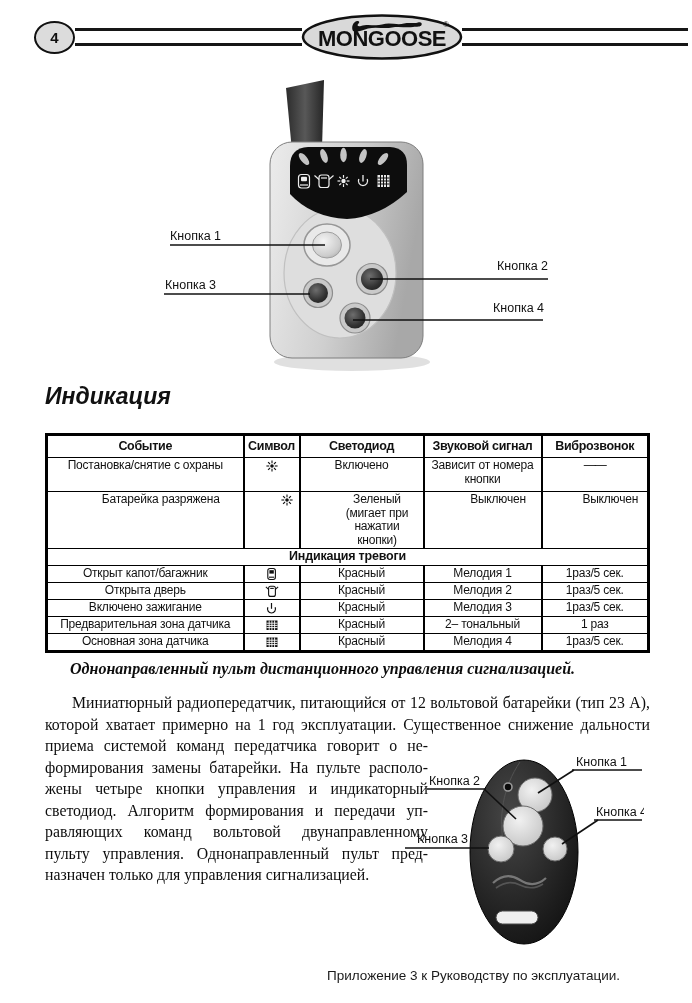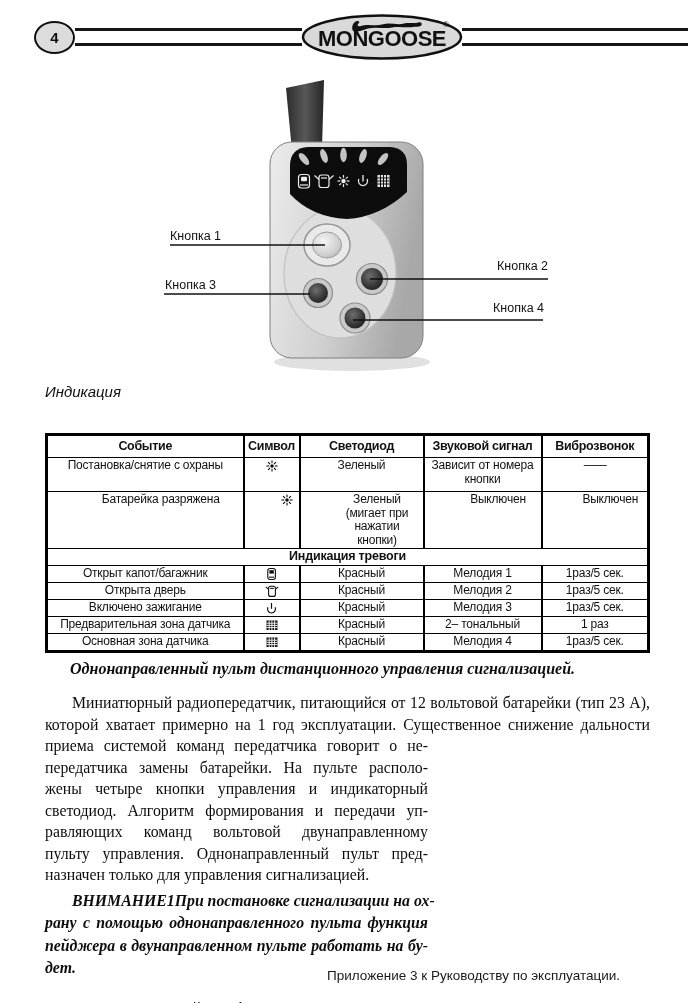--- a/index.html
+++ b/index.html
@@ -19,21 +19,21 @@
   .hline { flex:1; height:12px; border-top:3.8px solid #161616; border-bottom:3.8px solid #161616; }
   .logo-svg { flex:none; margin:0 -2px; z-index:2; }
 
   
   .fig1 { position:absolute; top:80px; left:0; }
   .lbl { font-family:"Liberation Sans", sans-serif; font-size:12.5px; fill:#111; }
 
   
   .heading { position:absolute; top:383px; left:45px; margin:0;
              font-family:"Liberation Sans", sans-serif;
-             font-style:italic; font-weight:normal; font-size:15px; }
+             font-style:italic; font-weight:bold; font-size:23px; }
 
   
   .tablewrap { position:absolute; top:433px; left:45px; width:604px; }
   table.ind { border-collapse:collapse; width:604px; table-layout:fixed;
               font-size:12px; line-height:13.5px; letter-spacing:-0.2px; }
   table.ind { border:3px solid #000; }
   table.ind th, table.ind td { border:1.5px solid #000; border-left-width:2.5px;
               padding:1px 2px; text-align:center; overflow:hidden; }
   table.ind th { font-size:12.5px; height:19px; letter-spacing:-0.3px; }
   td.c-event { text-align:left; padding-left:6px;margin-left:42px; }
@@ -46,21 +46,21 @@
 
   
   .textcol { position:absolute; top:646px; left:45px; width:605px;
              font-family:"Liberation Serif", serif; font-size:15.8px; color:#0d0d0d;margin-top:12px; }
   .lead { margin:0 0 12px 0; line-height:22px; text-indent:25px;
           font-weight:bold; font-style:italic; font-size:16px; }
   .jline { line-height:21.5px; white-space:nowrap;
            text-align:justify; text-align-last:justify; }
   .jline.last { text-align-last:left; }
   .jline.ind { text-indent:27px; }
-  .wrap-row { display:flex; align-items:flex-start;flex-direction:column; }
+  .wrap-row { display:flex; align-items:flex-start; }
   .narrow { width:383px; flex:none; }
   .attention { margin-top:4px; font-weight:bold; font-style:italic; }
   .attention .jline { line-height:22.5px; }
   .figcol { flex:1; position:relative; height:230px; }
   .fig2 { position:absolute; top:20px; left:-24px; }
 
   
   .footer { position:absolute; top:968px; right:72px; font-size:13.5px; color:#1a1a1a; }
 </style>
 </head>
@@ -231,21 +231,21 @@
                   <line x1="7" y1="9.8" x2="7" y2="12.6"></line>
               <line x1="4.2" y1="7" x2="1.4" y2="7"></line>
                   <line x1="9.8" y1="7" x2="12.6" y2="7"></line>
               <line x1="5" y1="5" x2="3.1" y2="3.1"></line>
                   <line x1="9" y1="9" x2="10.9" y2="10.9"></line>
               <line x1="9" y1="5" x2="10.9" y2="3.1"></line>
                   <line x1="5" y1="9" x2="3.1" y2="10.9"></line>
                 </g>
             </svg>
           </td>
-          <td>Зеленый</td>
+          <td>Включено</td>
           <td>Зависит от номера кнопки</td>
           <td class="dash">——</td>
         </tr>
         <tr class="r2">
           <td class="c-event">Батарейка разряжена</td>
           <td>
             <svg class="symi" width="14" height="14" viewBox="0 0 14 14">
               <g stroke="#111" stroke-width="1.1">
                   <circle cx="7" cy="7" r="1.8" fill="#111" stroke="none"></circle>
               <line x1="7" y1="4.2" x2="7" y2="1.4"></line>
@@ -355,32 +355,26 @@
 
   <div class="textcol">
     <p class="lead">Однонаправленный пульт дистанционного управления сигнализацией.</p>
     <div class="fullw">
       <div class="jline ind">Миниатюрный радиопередатчик, питающийся от 12 вольтовой батарейки (тип 23 А),</div>
       <div class="jline">которой хватает примерно на 1 год эксплуатации. Существенное снижение дальности</div>
     </div>
     <div class="wrap-row">
       <div class="narrow">
         <div class="jline">приема системой команд передатчика говорит о не-</div>
-        <div class="jline">передатчика замены батарейки. На пульте располо-</div>
+        <div class="jline">формирования замены батарейки. На пульте располо-</div>
         <div class="jline">жены четыре кнопки управления и индикаторный</div>
         <div class="jline">светодиод. Алгоритм формирования и передачи уп-</div>
         <div class="jline">равляющих команд вольтовой двунаправленному</div>
         <div class="jline">пульту управления. Однонаправленный пульт пред-</div>
         <div class="jline last">назначен только для управления сигнализацией.</div>
-        <div class="attention">
-          <div class="jline ind">ВНИМАНИЕ1При постановке сигнализации на ох-</div>
-          <div class="jline">рану с помощью однонаправленного пульта функция</div>
-          <div class="jline">пейджера в двунаправленном пульте работать на бу-</div>
-          <div class="jline last">дет.</div>
-        </div>
       </div>
       <div class="figcol">
 
         <svg class="fig2" width="240" height="200" viewBox="0 0 240 200">
           <ellipse cx="120" cy="97" rx="54" ry="92" fill="url(#eggGrad)" stroke="#000" stroke-width="1"></ellipse>
           <path d="M116,7 C99,32 94,62 100,92" stroke="#555" stroke-width="0.9" fill="none"></path>
           <circle cx="104" cy="32" r="4" fill="#0a0a0a" stroke="#9a9a9a" stroke-width="1.6"></circle>
           <circle cx="131" cy="40" r="17" fill="url(#fobBtn)" stroke="#6b6b6b" stroke-width="1"></circle>
           <circle cx="119" cy="71" r="20" fill="url(#fobBtn)" stroke="#6b6b6b" stroke-width="1"></circle>
           <circle cx="97" cy="94" r="13" fill="url(#fobBtn)" stroke="#6b6b6b" stroke-width="1"></circle>

